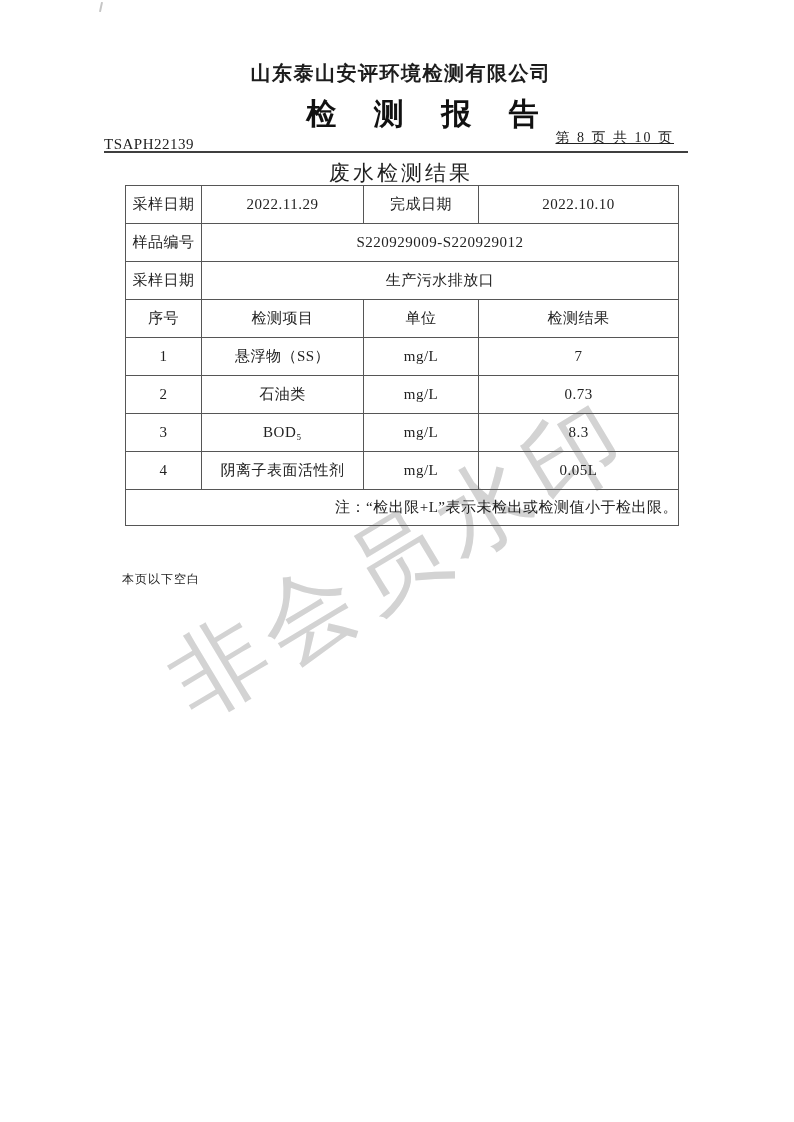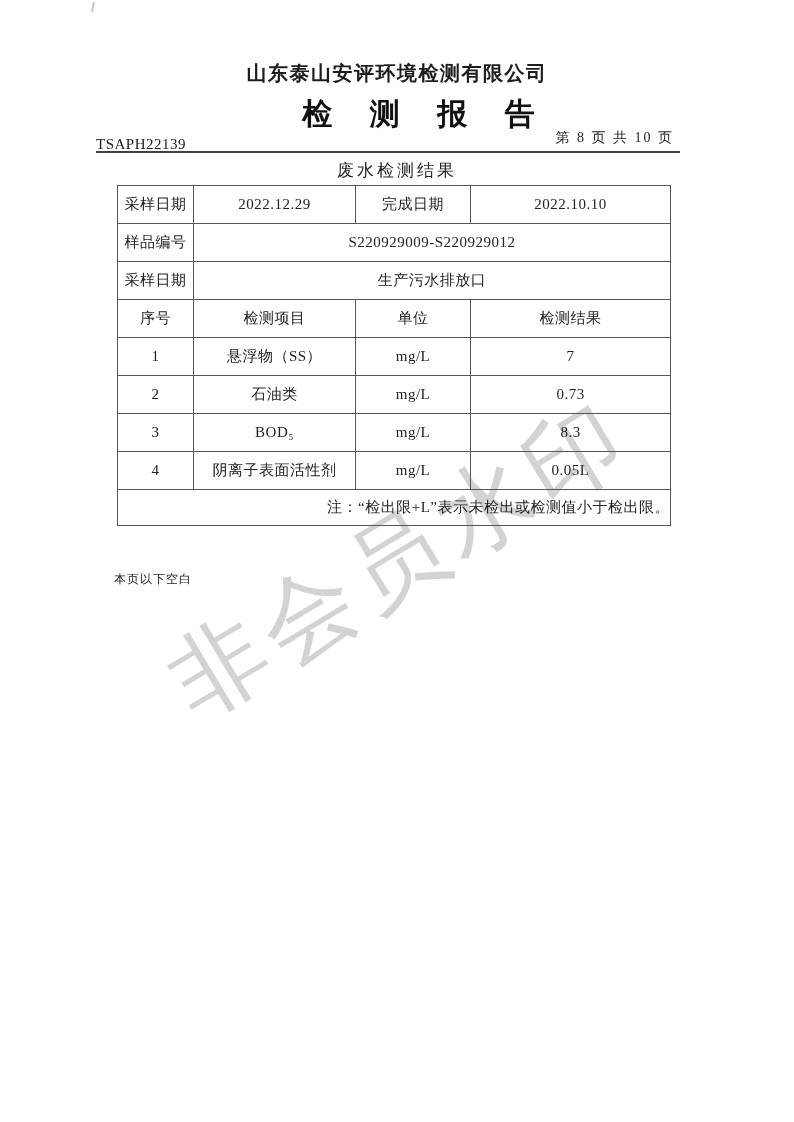--- a/index.html
+++ b/index.html
@@ -18,21 +18,21 @@
     left:400px; top:560px;
     transform:translate(-50%,-50%) rotate(-31deg);
     font-family:"DejaVu Sans","Liberation Sans",sans-serif;
     font-size:95px;
     letter-spacing:8px;
     color:#d3d3d3;
     white-space:nowrap;
     z-index:0;
     user-select:none;
   }
-  .content { position:absolute; inset:0; z-index:1; }
+  .content { position:absolute; inset:0; z-index:1;margin-left:8px; }
   .company-name {
     position:absolute; top:60px; left:0; width:100%;
     text-align:center;
     font-size:20px; font-weight:bold; letter-spacing:1.5px;
     color:#1d1d1d;
   }
   .report-title {
     position:absolute; top:94px; left:0; width:100%;
     text-align:center;
     font-size:30px; font-weight:bold;
@@ -40,30 +40,30 @@
     color:#111111;
     padding-left:44px;
   }
   .report-number {
     position:absolute; left:96px; top:136px;
     font-size:15px; font-weight:normal; color:#222;
     letter-spacing:0.5px;
   }
   .page-info {
     position:absolute; right:120px; top:129px;
-    font-size:14px; color:#222; letter-spacing:2px;
+    font-size:14px; color:#222; letter-spacing:2px;text-decoration:underline;
   }
   .header-rule {
     position:absolute; left:96px; top:151px;
     width:584px; height:2px; background:#3f3f3f;
   }
   .section-title {
     position:absolute; top:159px; left:0; width:100%;
     text-align:center;
-    font-size:17px; letter-spacing:3px; color:#1f1f1f;
+    font-size:21px; letter-spacing:3px; color:#1f1f1f;
   }
   table.report {
     position:absolute; left:117px; top:185px;
     width:553px;
     border-collapse:collapse;
     table-layout:fixed;
   }
   table.report td {
     border:1px solid #565656;
     height:38px;
@@ -116,21 +116,21 @@
     <table class="report">
       <colgroup>
         <col style="width:76px">
         <col style="width:162px">
         <col style="width:115px">
         <col style="width:200px">
       </colgroup>
       <tbody>
         <tr>
           <td>采样日期</td>
-          <td>2022.12.29</td>
+          <td>2022.11.29</td>
           <td>完成日期</td>
           <td>2022.10.10</td>
         </tr>
         <tr>
           <td>样品编号</td>
           <td colspan="3">S220929009-S220929012</td>
         </tr>
         <tr>
           <td>采样日期</td>
           <td colspan="3">生产污水排放口</td>

